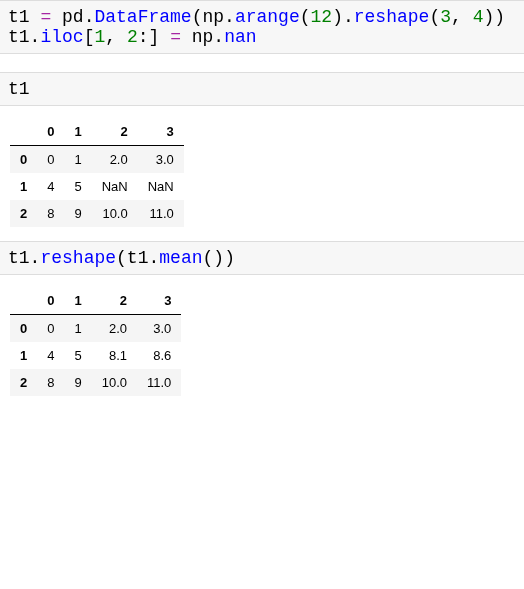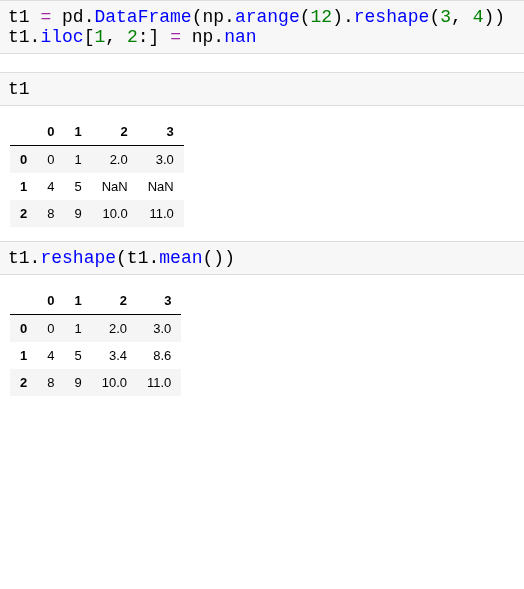--- a/index.html
+++ b/index.html
@@ -120,21 +120,21 @@
       <th>0</th>
       <td>0</td>
       <td>1</td>
       <td>2.0</td>
       <td>3.0</td>
     </tr>
     <tr>
       <th>1</th>
       <td>4</td>
       <td>5</td>
-      <td>3.4</td>
+      <td>8.1</td>
       <td>8.6</td>
     </tr>
     <tr>
       <th>2</th>
       <td>8</td>
       <td>9</td>
       <td>10.0</td>
       <td>11.0</td>
     </tr>
   </tbody>

